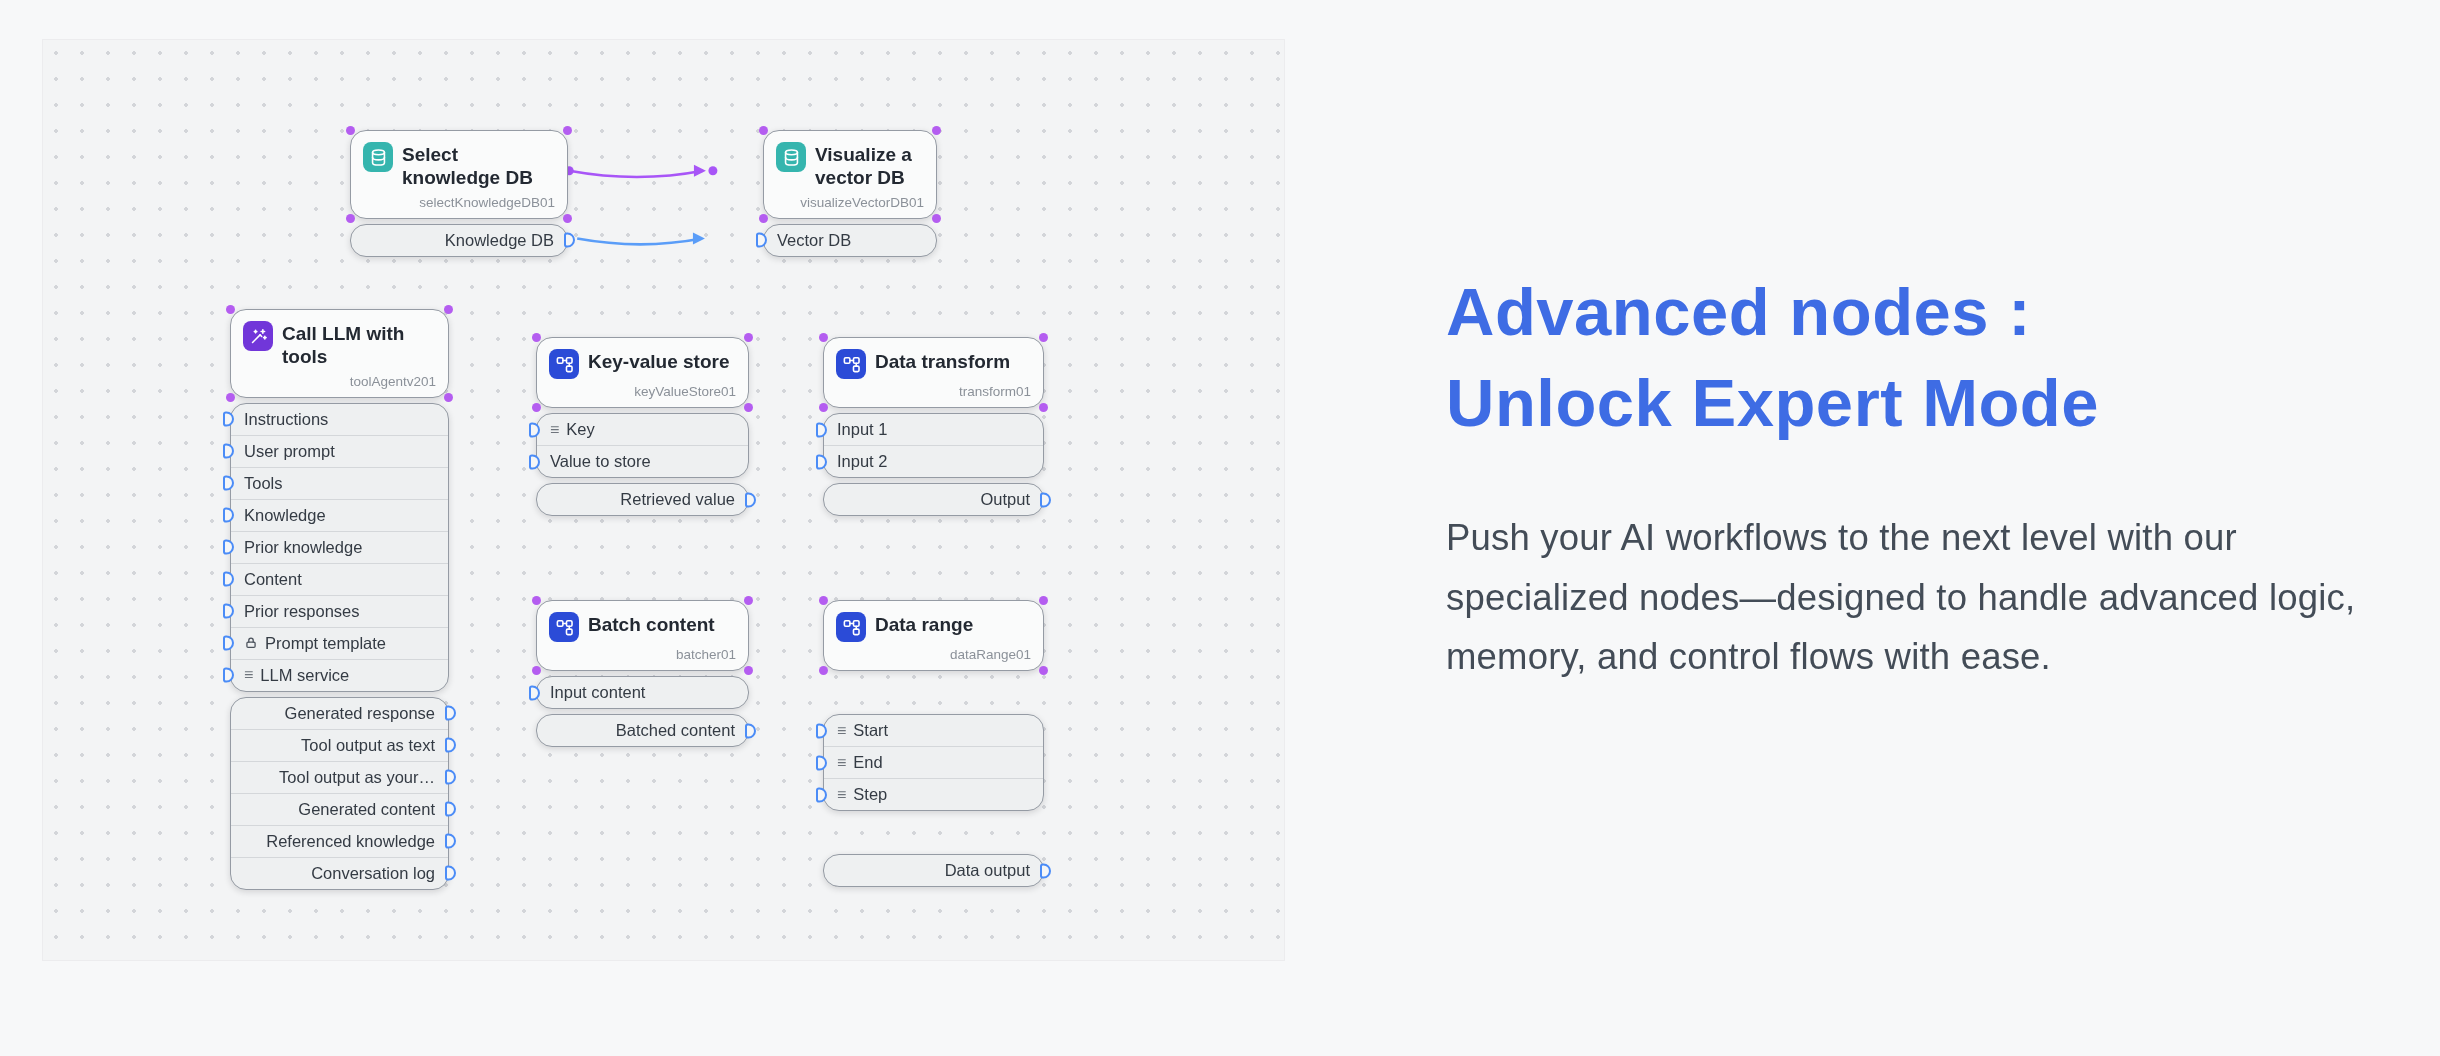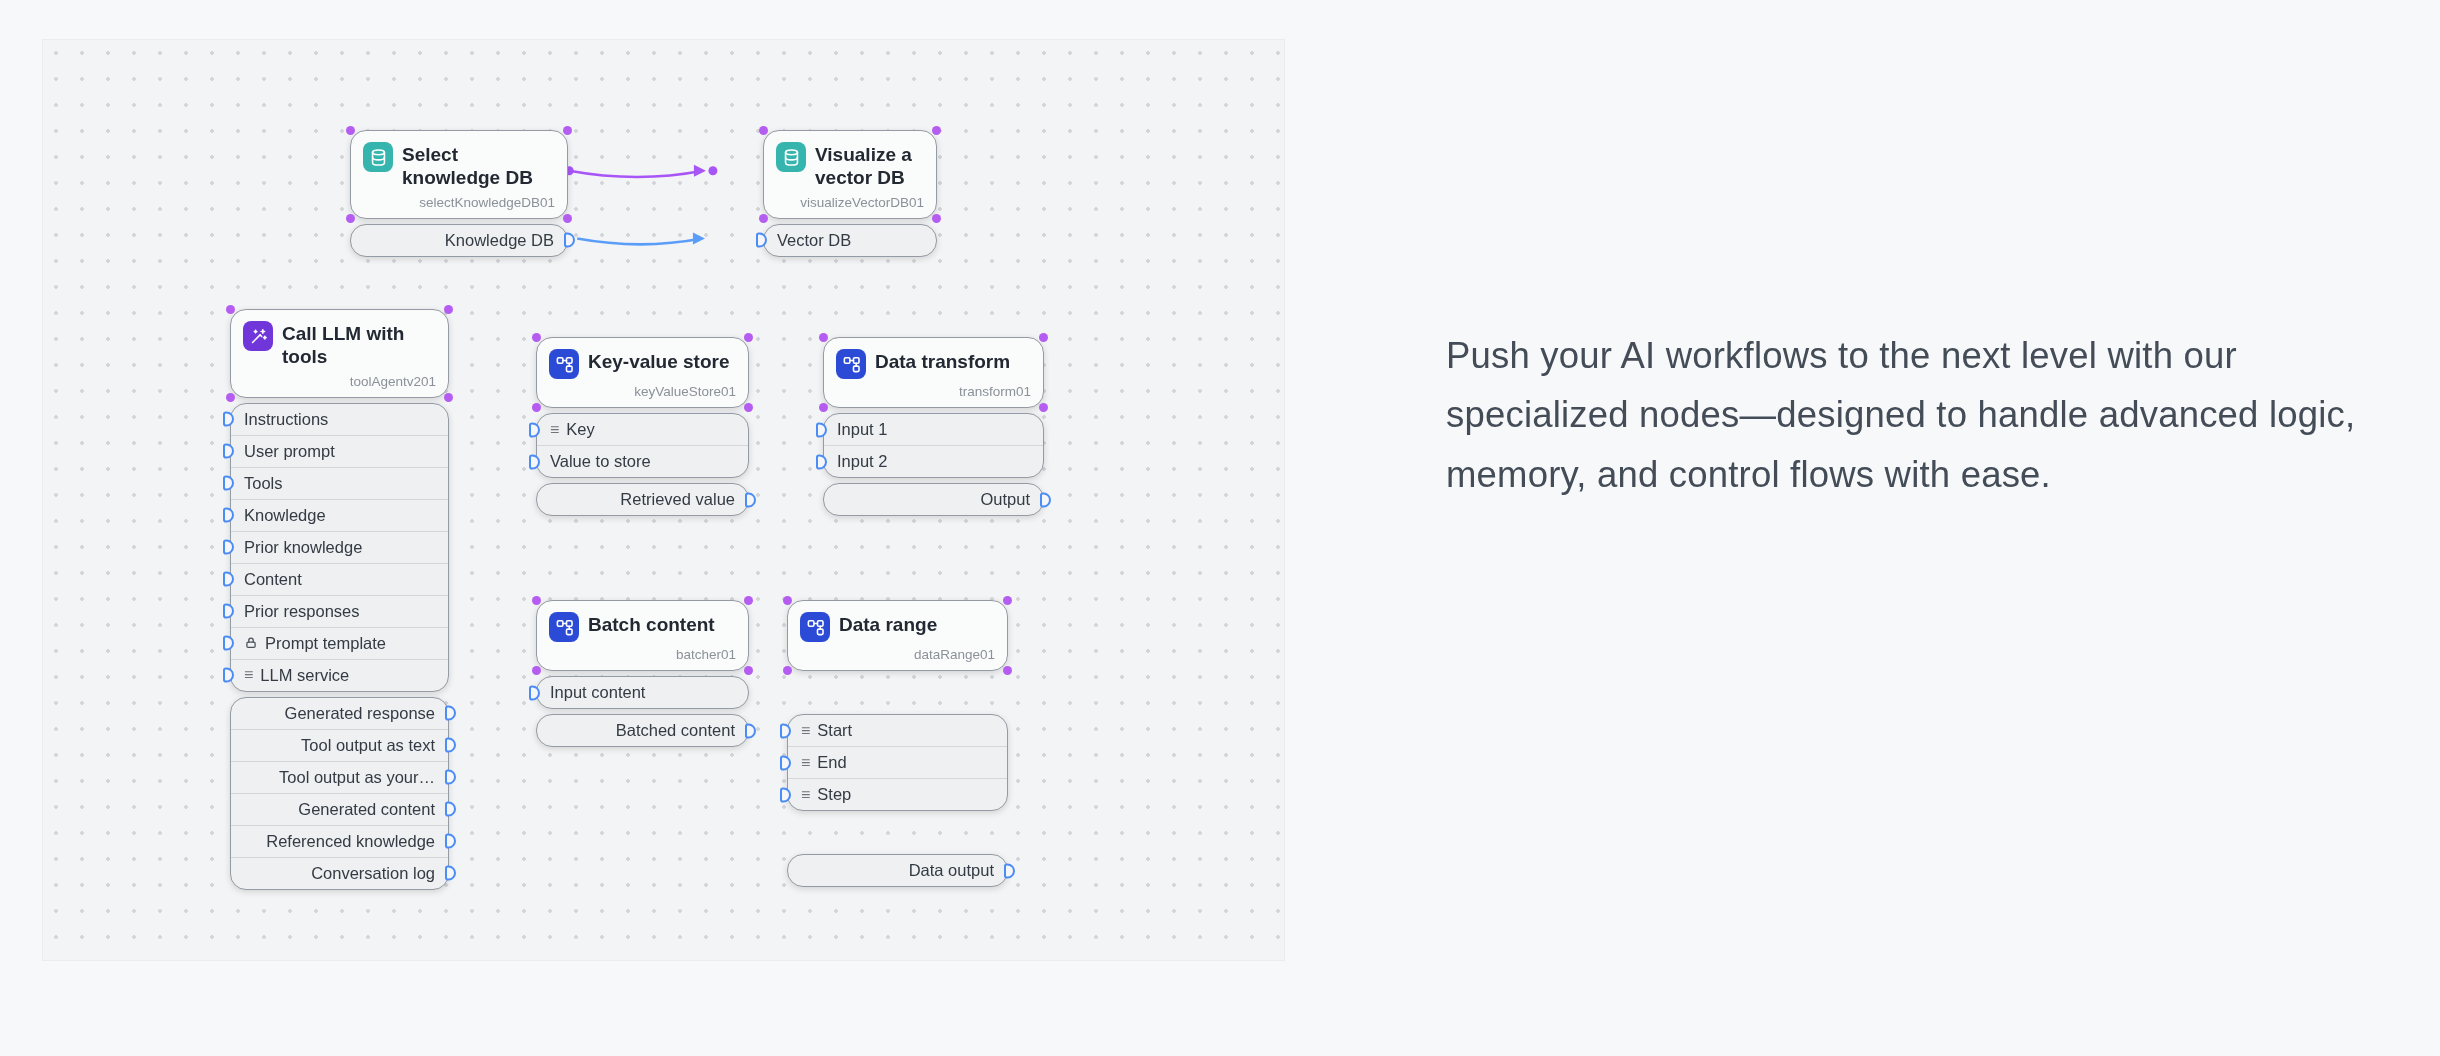--- a/index.html
+++ b/index.html
@@ -330,21 +330,21 @@
             <span class="rlabel">Input content</span>
           </div>
         </div>
         <div class="card io">
           <div class="row out">
             <span class="port out"></span>
             <span class="rlabel">Batched content</span>
           </div>
         </div>
       </div>
-      <div class="node" style="left: 744px; top: 560px; width: 221px; gap: 43px;">
+      <div class="node" style="left: 780px; top: 560px; width: 221px; gap: 43px;">
         <div class="card header">
           <span class="dot tl"></span>
           <span class="dot tr"></span>
           <span class="dot bl"></span>
           <span class="dot br"></span>
           <div class="hrow">
             <span class="nicon" style="background:#2b4bd7">
               <svg viewBox="0 0 24 24" width="19" height="19" fill="none" stroke="#fff" stroke-width="2" stroke-linecap="round">
                 <rect x="3" y="3.5" width="7" height="7" rx="1.6"></rect>
                 <rect x="14.5" y="3.5" width="7" height="7" rx="1.6"></rect>
@@ -377,16 +377,20 @@
         <div class="card io">
           <div class="row out">
             <span class="port out"></span>
             <span class="rlabel">Data output</span>
           </div>
         </div>
       </div>
     </div>
 
   <div class="hero">
+    <h1 class="hero-title">
+      <span class="line">Advanced nodes :</span>
+      <span class="line">Unlock Expert Mode</span>
+    </h1>
     <p class="hero-body">Push your AI workflows to the next level with our specialized nodes—designed to handle advanced logic, memory, and control flows with ease.</p>
   </div>
 
 </div>
 
 </body></html>

